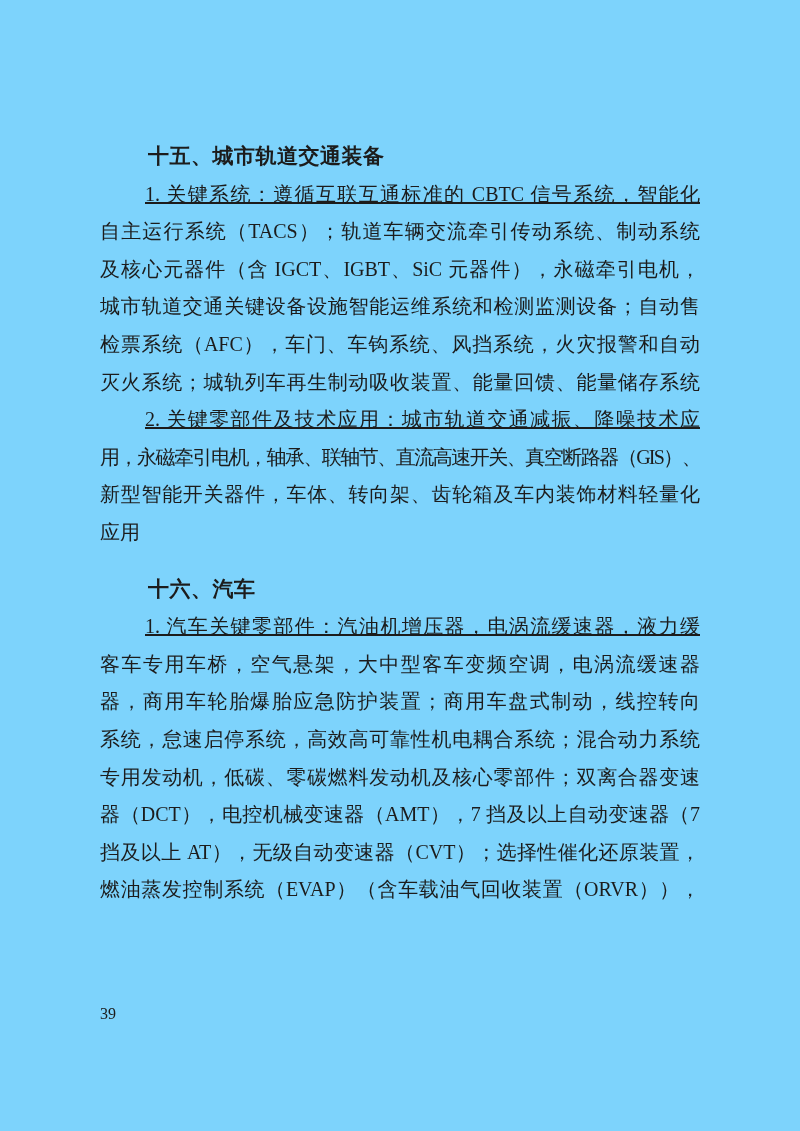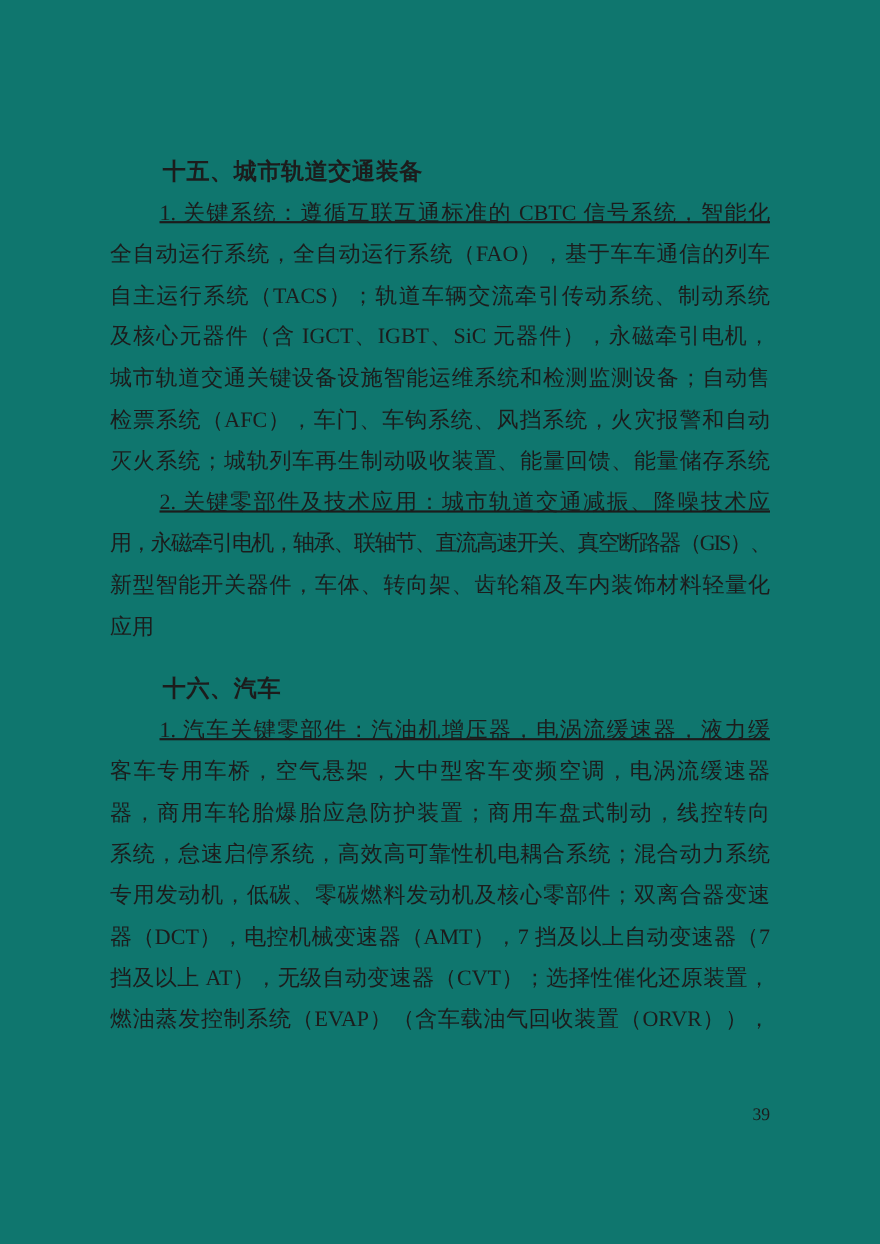--- a/index.html
+++ b/index.html
@@ -1,21 +1,21 @@
 <!DOCTYPE html>
 <html><head>
 <meta charset="utf-8">
 <style>
   * { margin: 0; padding: 0; box-sizing: border-box; }
   html, body { background: #ffffff; }
   .page {
     position: relative;
     width: 800px;
     height: 1131px;
-    background: #0f766e;
+    background: #7dd3fc;
     color: #1c1c1c;
     font-family: "Liberation Serif", "DejaVu Serif", serif;
     overflow: hidden;
   }
   .content {
     position: absolute;
     left: 100px;
     top: 138px;
     width: 600px;
   }
@@ -40,36 +40,35 @@
     overflow: hidden;
   }
   .line.indent { text-indent: 45px; text-decoration: underline; }
   .line.short { text-align-last: left; }
   .line.tight { letter-spacing: -1.8px; }
   .page-number {
     position: absolute;
     left: 100px;
     top: 1002px;
     width: 600px;
-    text-align: right;
+    text-align: left;
     font-size: 16px;
     line-height: 24px;
   }
 </style>
 </head>
 <body>
 
 <div class="page">
   <div class="content">
 
     <div class="section-heading">十五、城市轨道交通装备</div>
 
     <div class="para">
       <div class="line indent">1. 关键系统：遵循互联互通标准的 CBTC 信号系统，智能化</div>
-      <div class="line">全自动运行系统，全自动运行系统（FAO），基于车车通信的列车</div>
       <div class="line">自主运行系统（TACS）；轨道车辆交流牵引传动系统、制动系统</div>
       <div class="line">及核心元器件（含 IGCT、IGBT、SiC 元器件），永磁牵引电机，</div>
       <div class="line">城市轨道交通关键设备设施智能运维系统和检测监测设备；自动售</div>
       <div class="line">检票系统（AFC），车门、车钩系统、风挡系统，火灾报警和自动</div>
       <div class="line">灭火系统；城轨列车再生制动吸收装置、能量回馈、能量储存系统</div>
     </div>
 
     <div class="para">
       <div class="line indent">2. 关键零部件及技术应用：城市轨道交通减振、降噪技术应</div>
       <div class="line tight">用，永磁牵引电机，轴承、联轴节、直流高速开关、真空断路器（GIS）、</div>

